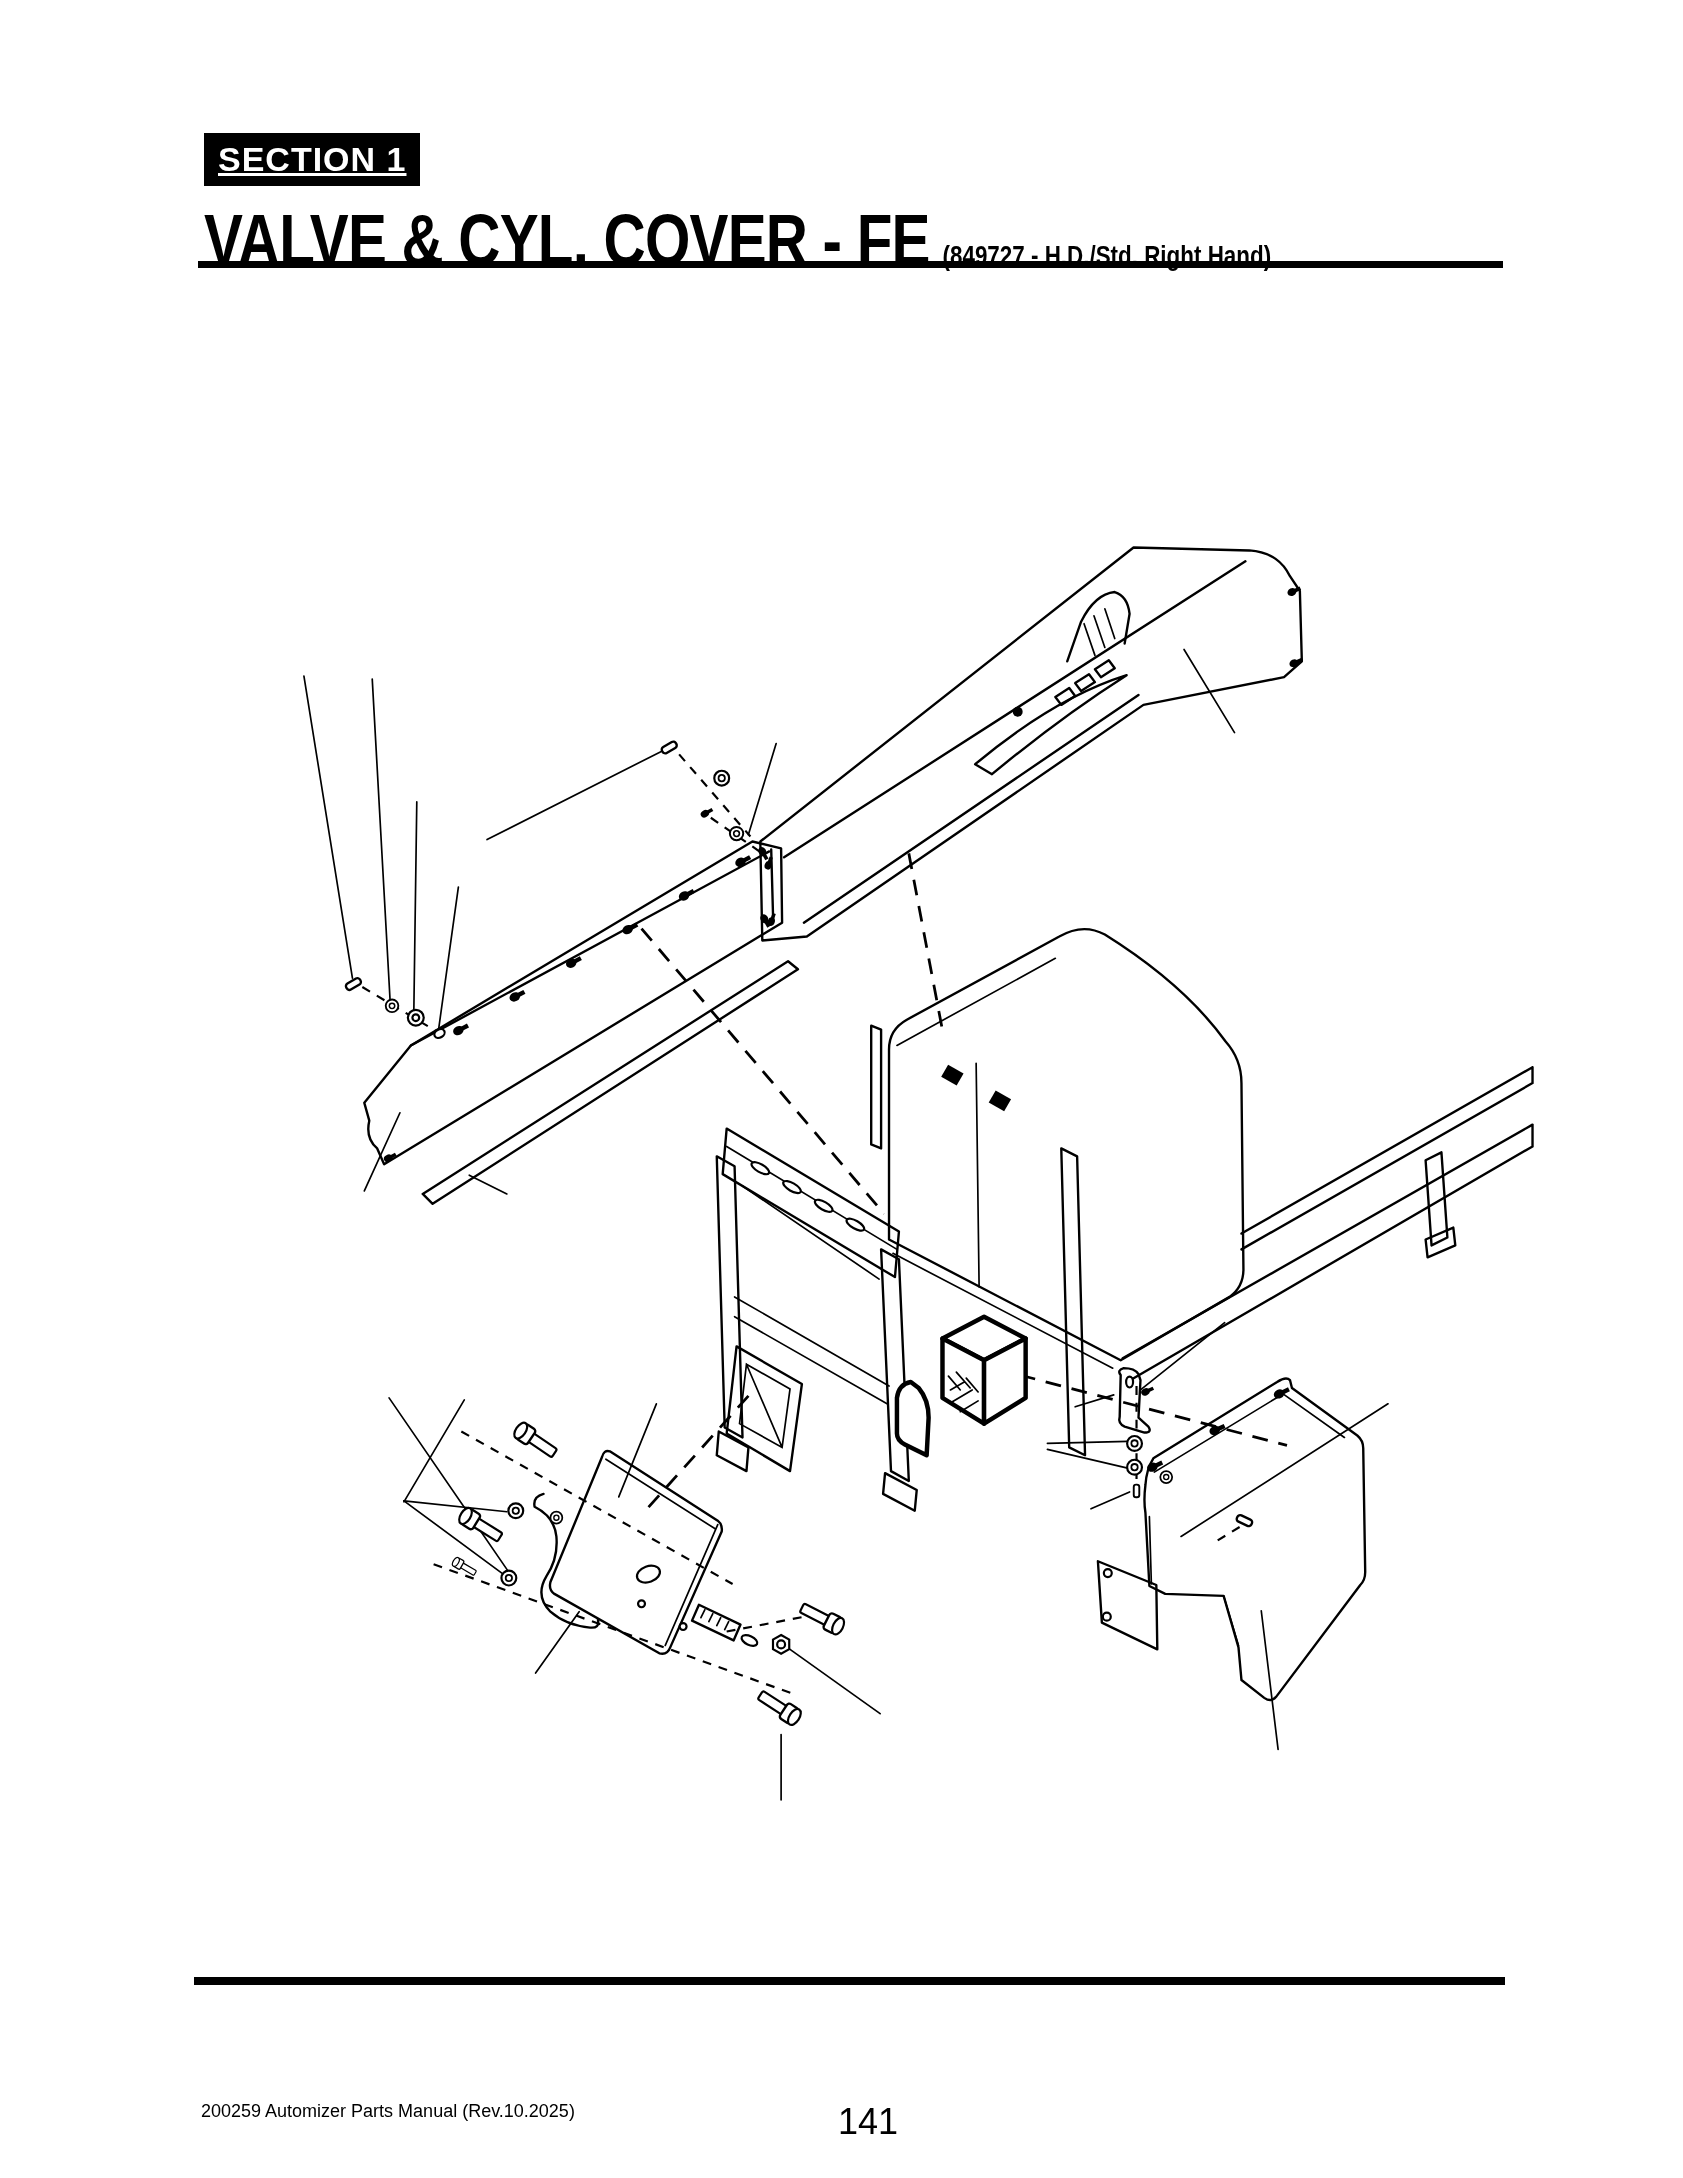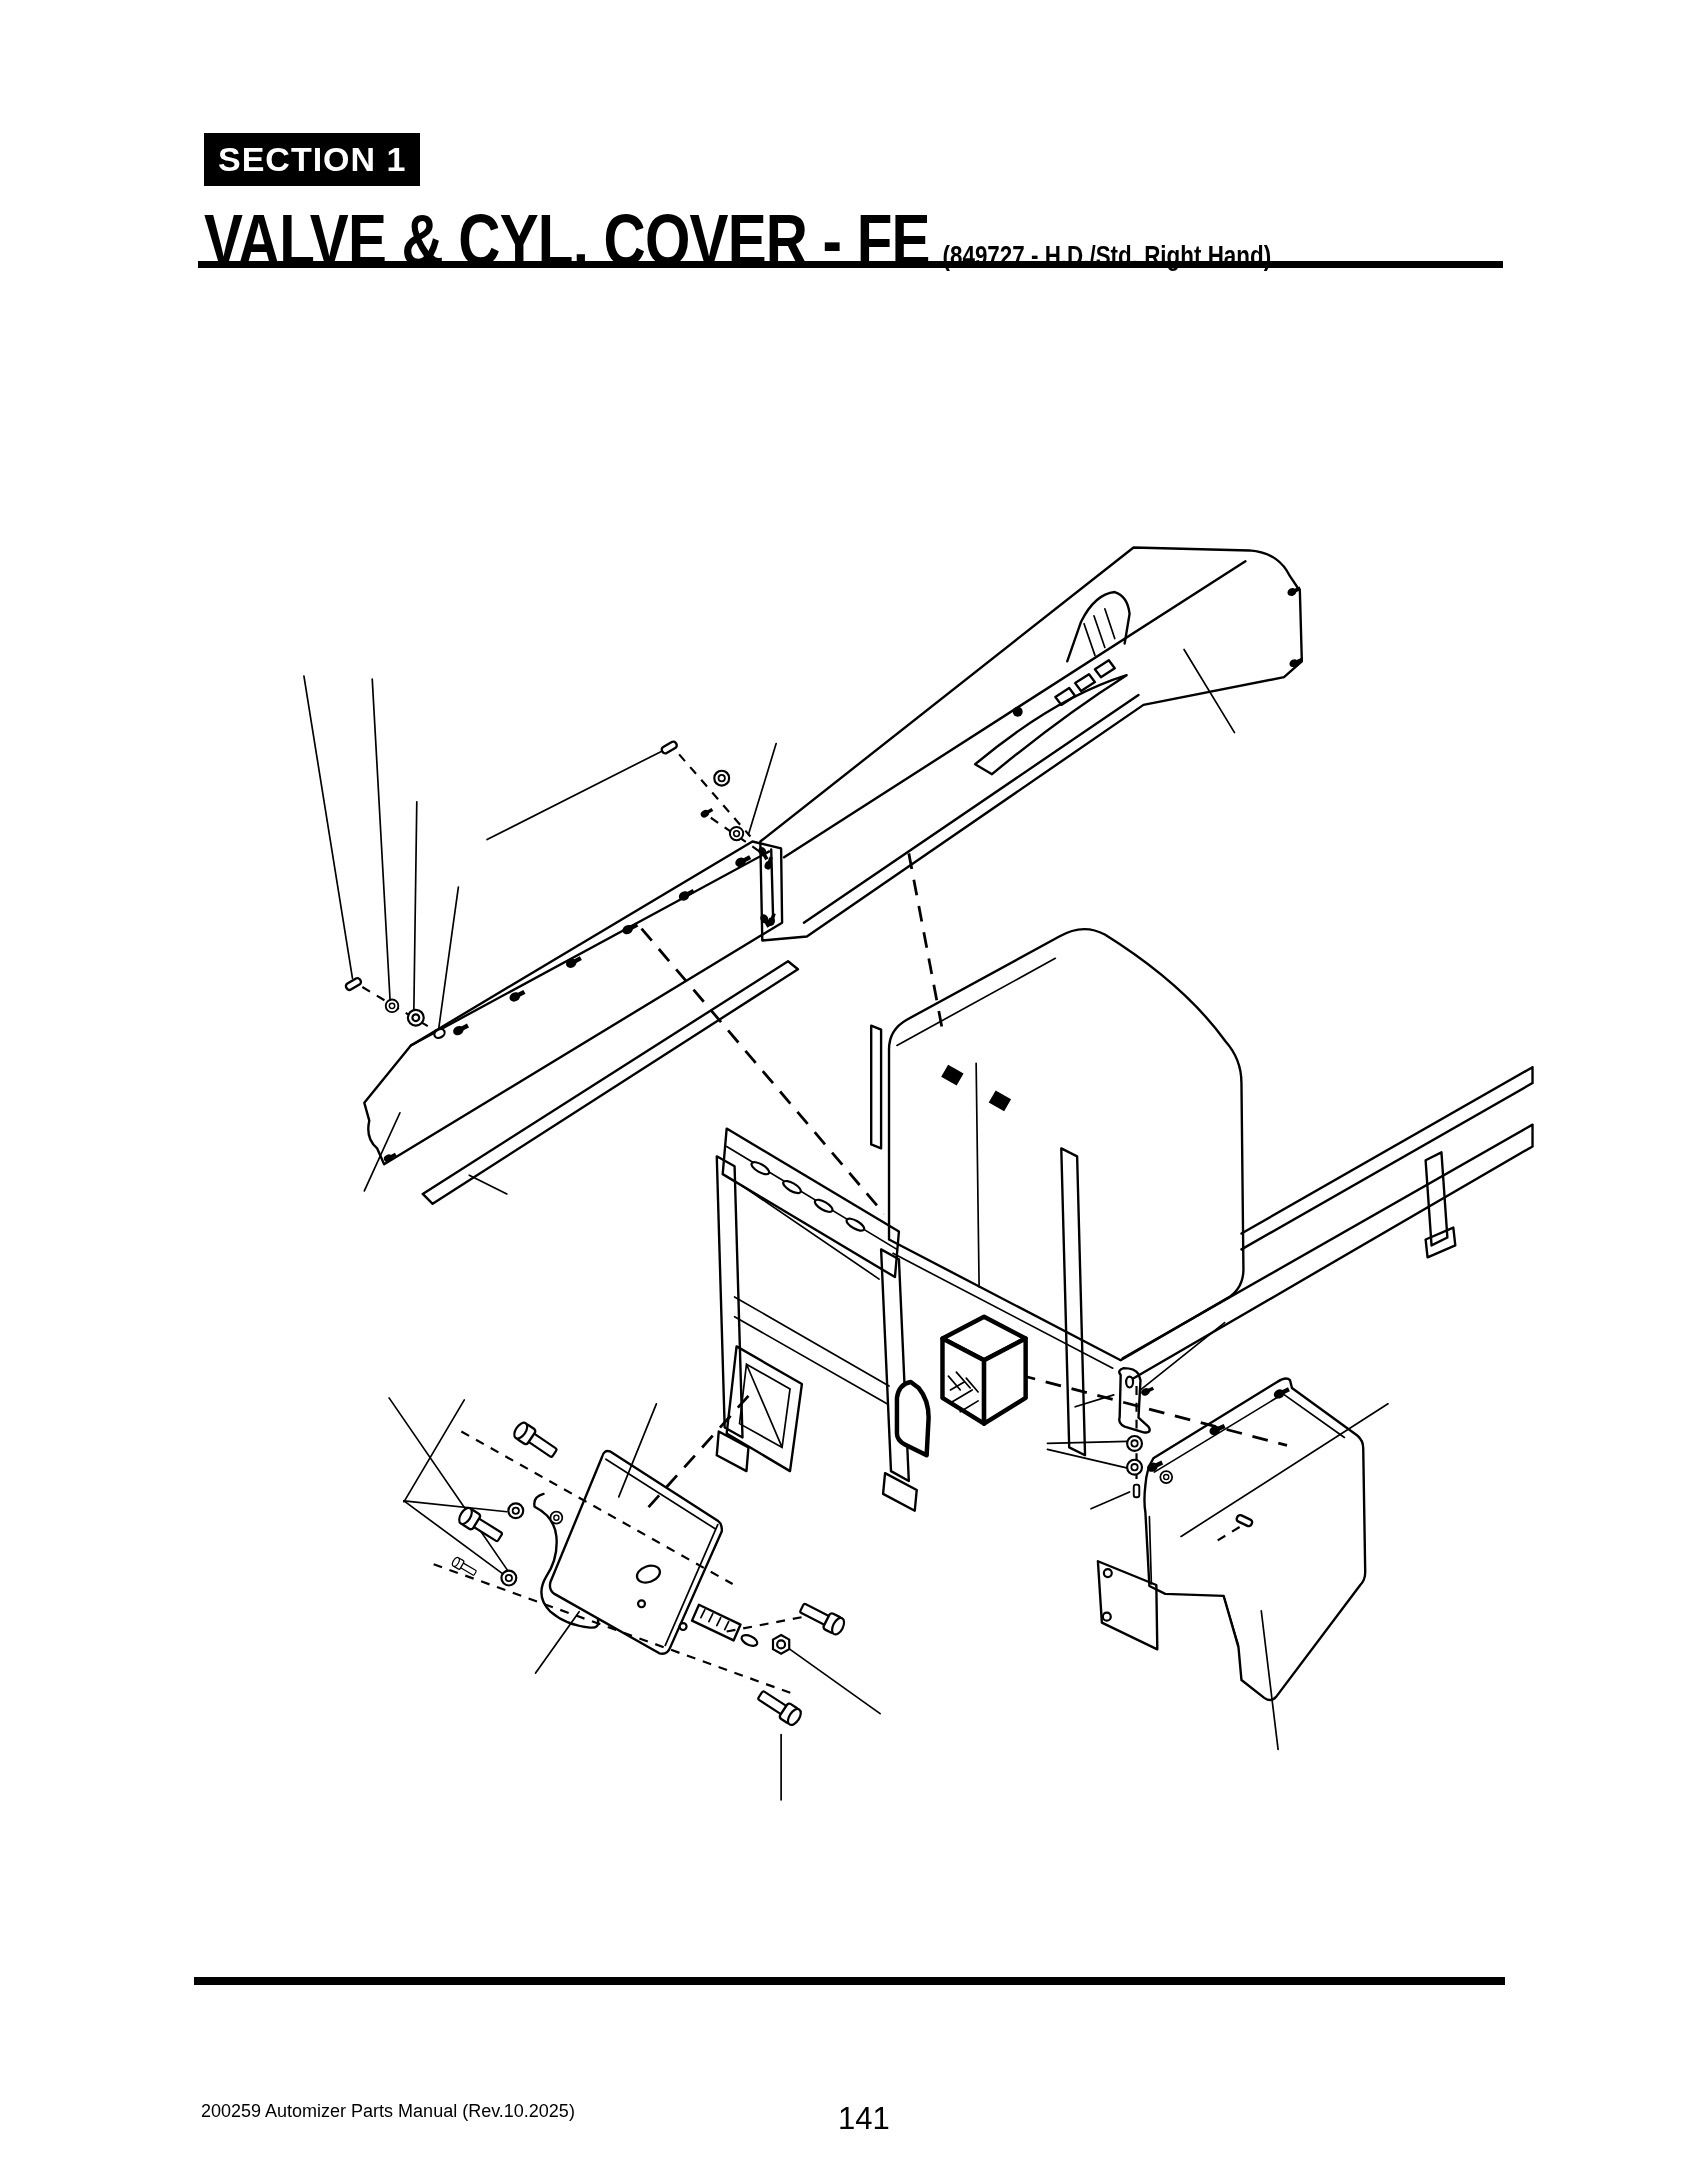--- a/index.html
+++ b/index.html
@@ -3,32 +3,32 @@
 <meta charset="utf-8">
 <style>
   html,body{margin:0;padding:0;}
   body{
     width:1683px;height:2178px;position:relative;background:#ffffff;
     font-family:"Liberation Sans",sans-serif;color:#000;overflow:hidden;
   }
   .section-badge{
     position:absolute;left:204px;top:133px;height:53px;line-height:53px;
     background:#000;color:#fff;font-weight:bold;font-size:34px;
-    padding:0 14px;letter-spacing:1px;white-space:nowrap;
+    padding:0 14px;letter-spacing:1px;white-space:nowrap;text-decoration:underline;
   }
   .title-line{
     position:absolute;left:204px;top:198px;white-space:nowrap;
     transform:scaleX(0.80);transform-origin:left top;
   }
   .title-main{font-size:73px;font-weight:bold;letter-spacing:-1px;}
   .title-sub{font-size:28px;font-weight:bold;margin-left:16px;letter-spacing:0;}
   .rule-top{position:absolute;left:198px;top:261px;width:1305px;height:7px;background:#000;}
   .rule-bottom{position:absolute;left:194px;top:1977px;width:1311px;height:8px;background:#000;}
   .footer-text{position:absolute;left:201px;top:2101px;font-size:18px;}
-  .page-number{position:absolute;left:838px;top:2101px;font-size:31px;}
+  .page-number{position:absolute;left:838px;top:2101px;font-size:36px;}
   svg.diagram{position:absolute;left:0;top:0;}
   svg .ln{fill:none;stroke:#000;stroke-width:2.4;stroke-linejoin:round;stroke-linecap:round;}
   svg .thin{fill:none;stroke:#000;stroke-width:1.7;stroke-linecap:round;}
   svg .heavy{fill:#fff;stroke:#000;stroke-width:4.5;stroke-linejoin:round;}
   svg .dash{fill:none;stroke:#000;stroke-width:2.8;stroke-dasharray:16 11;stroke-linecap:butt;}
   svg .dash2{fill:none;stroke:#000;stroke-width:2.2;stroke-dasharray:9 8;stroke-linecap:butt;}
   svg .wh{fill:#fff;stroke:#000;stroke-width:2.2;}
   svg .bk{fill:#000;stroke:none;}
 </style>
 </head>

